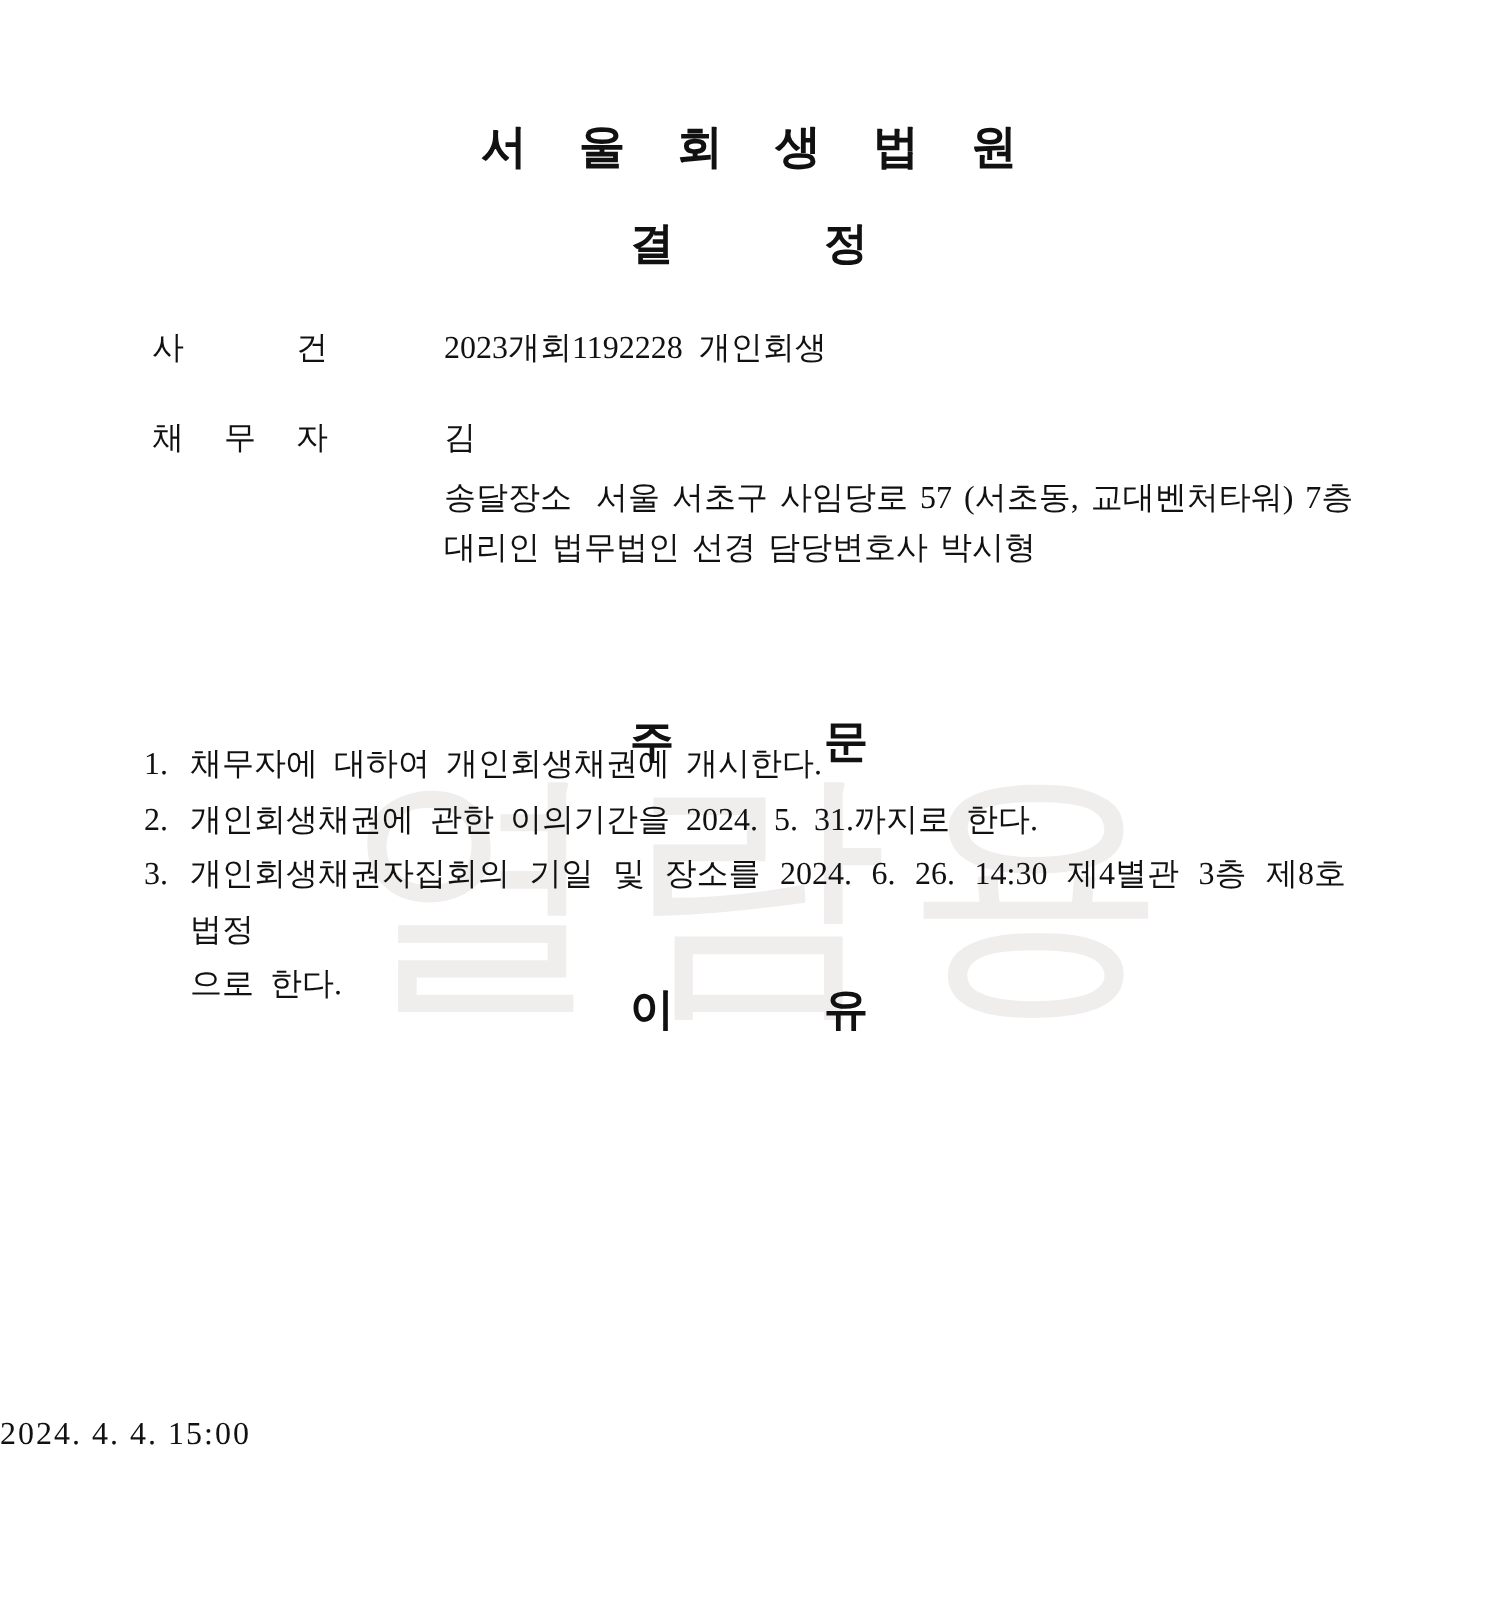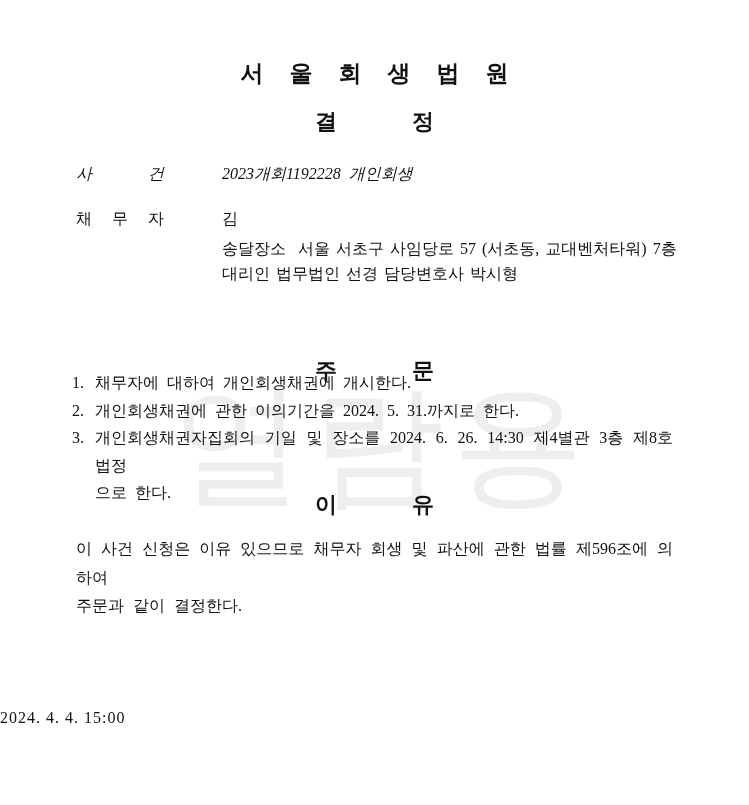--- a/index.html
+++ b/index.html
@@ -63,21 +63,21 @@
     text-align-last: justify;
     font-size: 16px;
   }
   .field-value {
     position: absolute;
     left: 222px;
     font-size: 16px;
     white-space: pre;
     text-align: right;
   }
-  .row-case   { top: 164px; font-style: italic; }
+  .row-case   { top: 164px; }
   .row-debtor { top: 183px; margin-top: 26px; }
   .addr-line  { position: absolute; left: 222px; font-size: 16px; white-space: pre; word-spacing: 2px; }
   .addr-1 { top: 239px; }
   .addr-2 { top: 264px; }
 
   .order-list {
     position: absolute;
     left: 72px;
     top: 369px;
     width: 601px;
@@ -157,21 +157,17 @@
         <span class="item-number">3.</span>
         <span class="item-text">
           <div class="justify-line">개인회생채권자집회의 기일 및 장소를 2024. 6. 26. 14:30 제4별관 3층 제8호 법정</div>
           <div>으로 한다.</div>
         </span>
       </div>
     </div>
 
     <div class="heading two-char reason-head">이유</div>
 
-    <div class="reason-para">
-      <div class="justify-line">이 사건 신청은 이유 있으므로 채무자 회생 및 파산에 관한 법률 제596조에 의하여</div>
-      <div>주문과 같이 결정한다.</div>
-    </div>
 
     <div class="date-line">2024. 4. 4. 15:00</div>
 
   </div>
 </div>
 
 </body></html>

